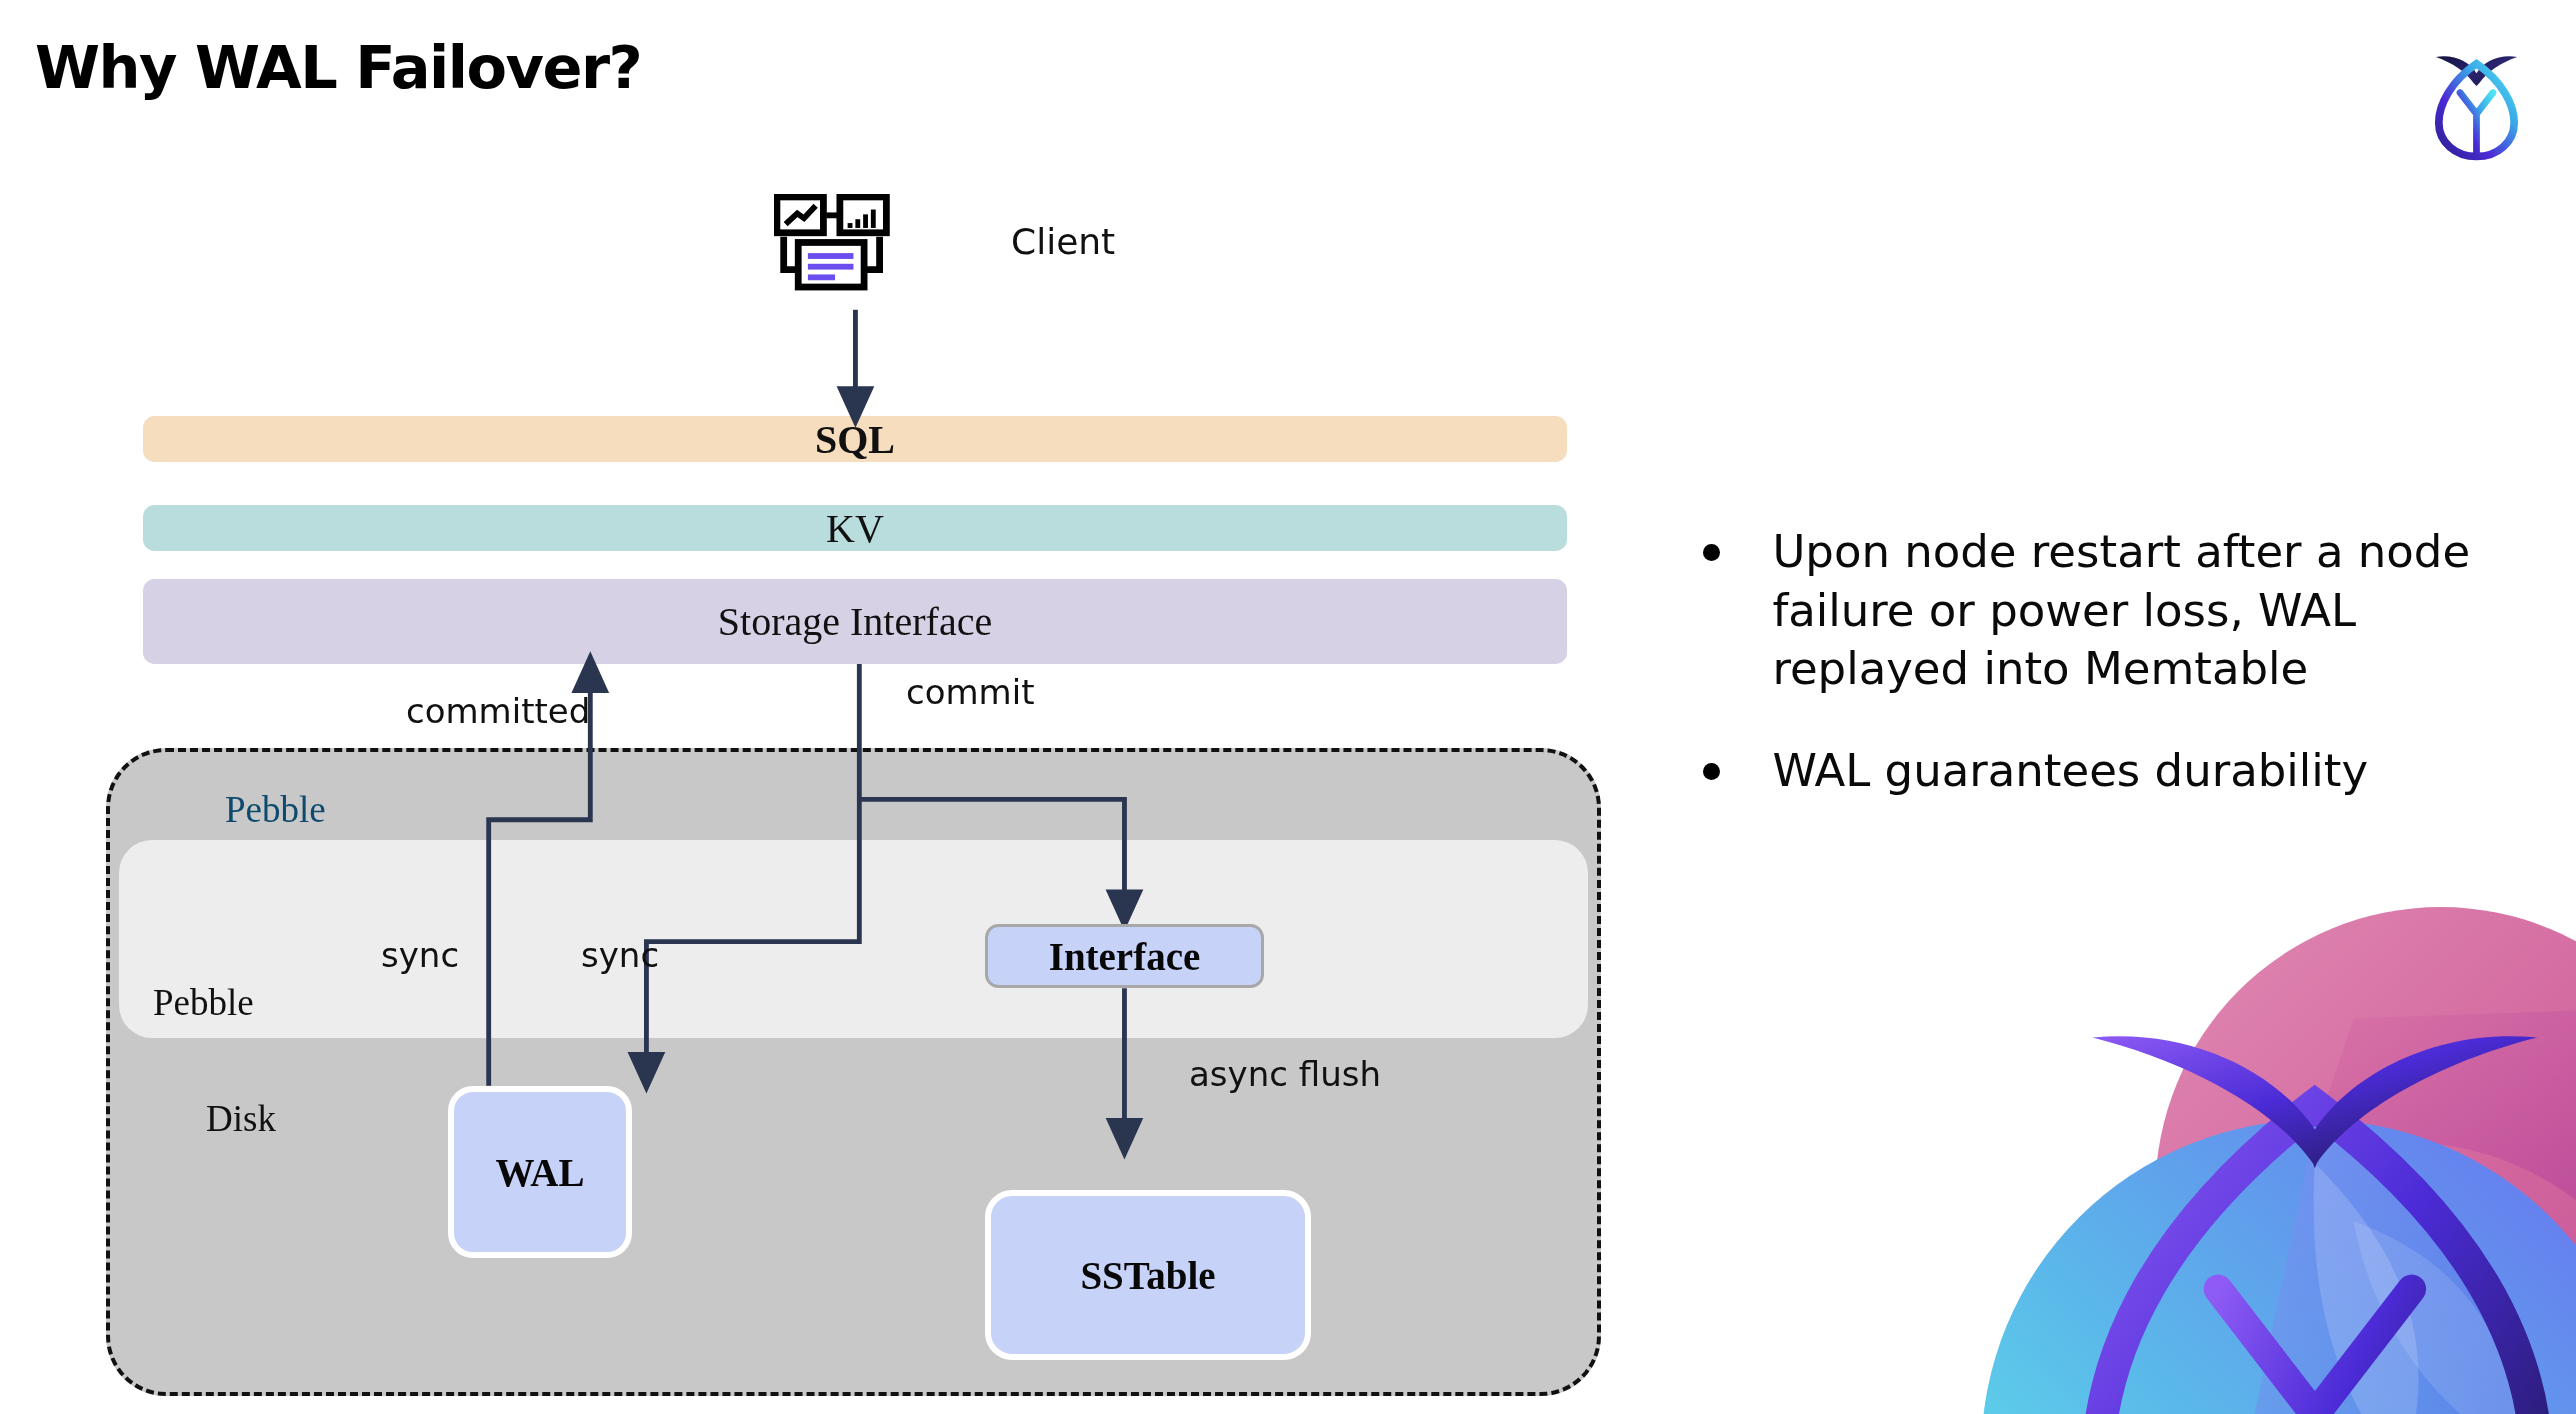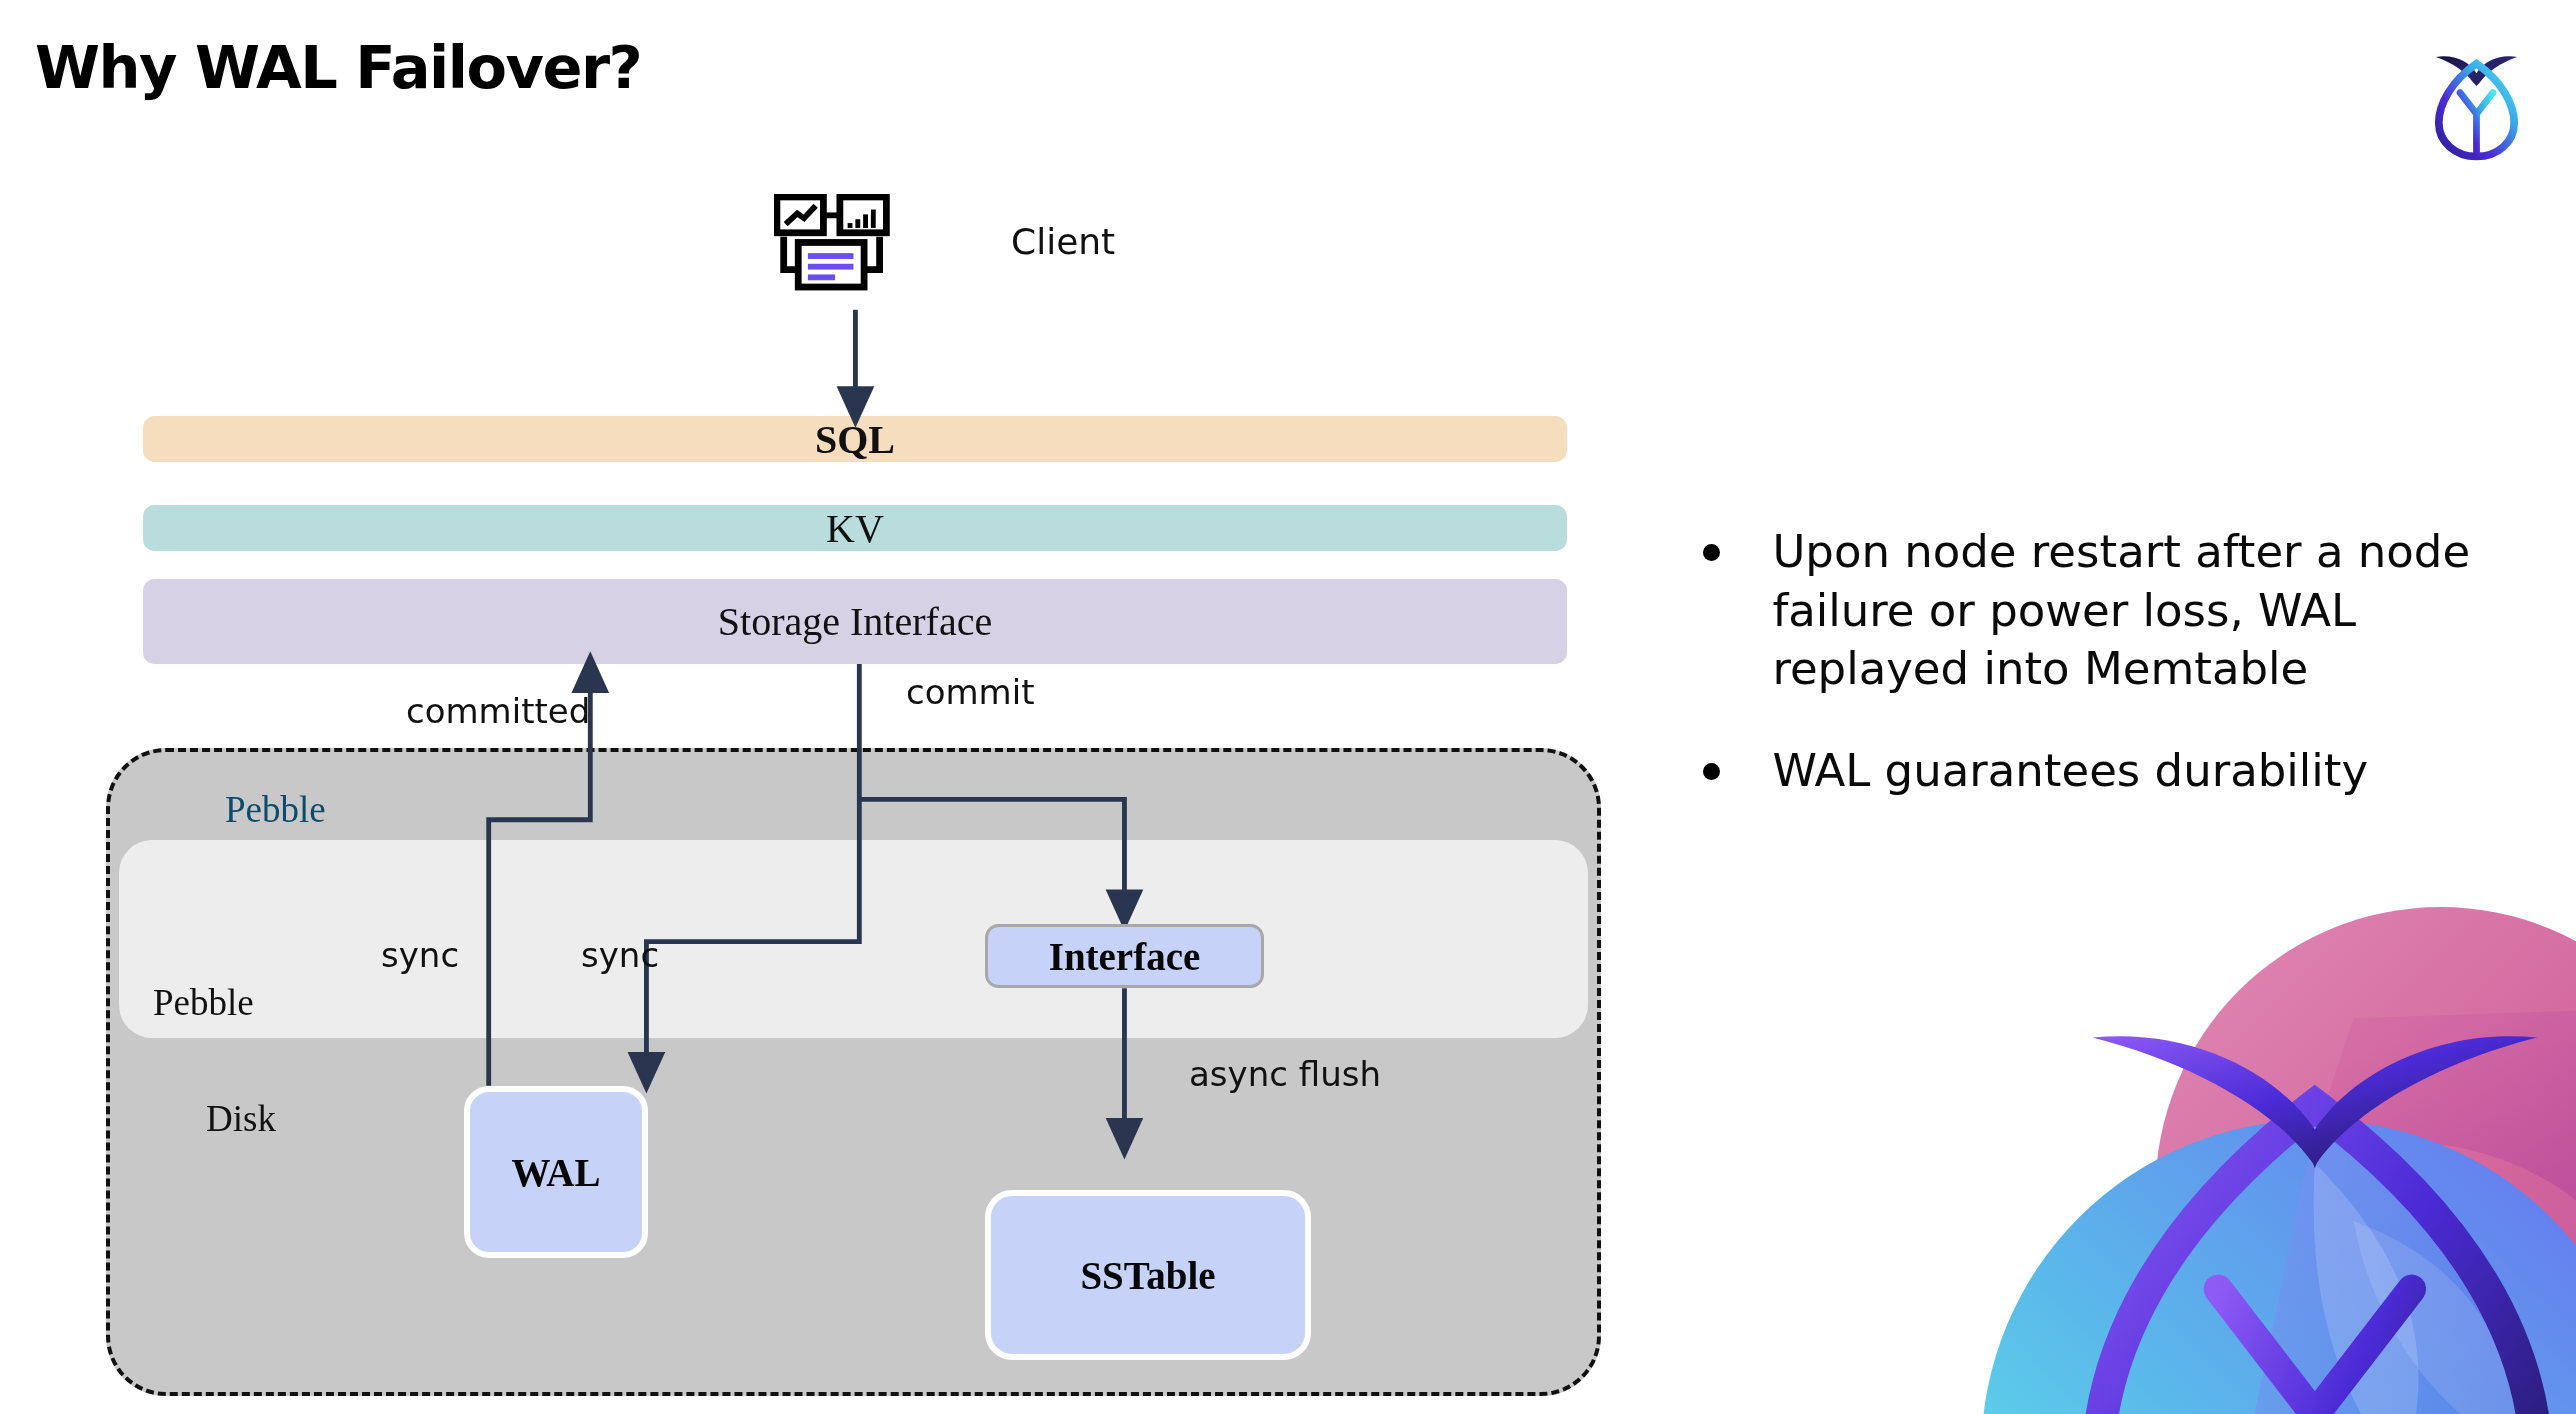--- a/index.html
+++ b/index.html
@@ -133,21 +133,20 @@
   }
   #box-memtable {
     left: 985px; top: 924px; width: 279px; height: 64px;
     border: 3.9px solid #a8a8a8;
     border-radius: 13.5px;
   }
   #box-wal {
     left: 448px; top: 1086px; width: 184px; height: 172px;
     border: 6.8px solid #ffffff;
     border-radius: 25px;
-    margin-left: 16px;
   }
   #box-sstable {
     left: 985px; top: 1152px; width: 326px; height: 170px;
     border: 6.8px solid #ffffff;
     border-radius: 27px;
     margin-top: 38px;
   }
 
   
   #connectors {

